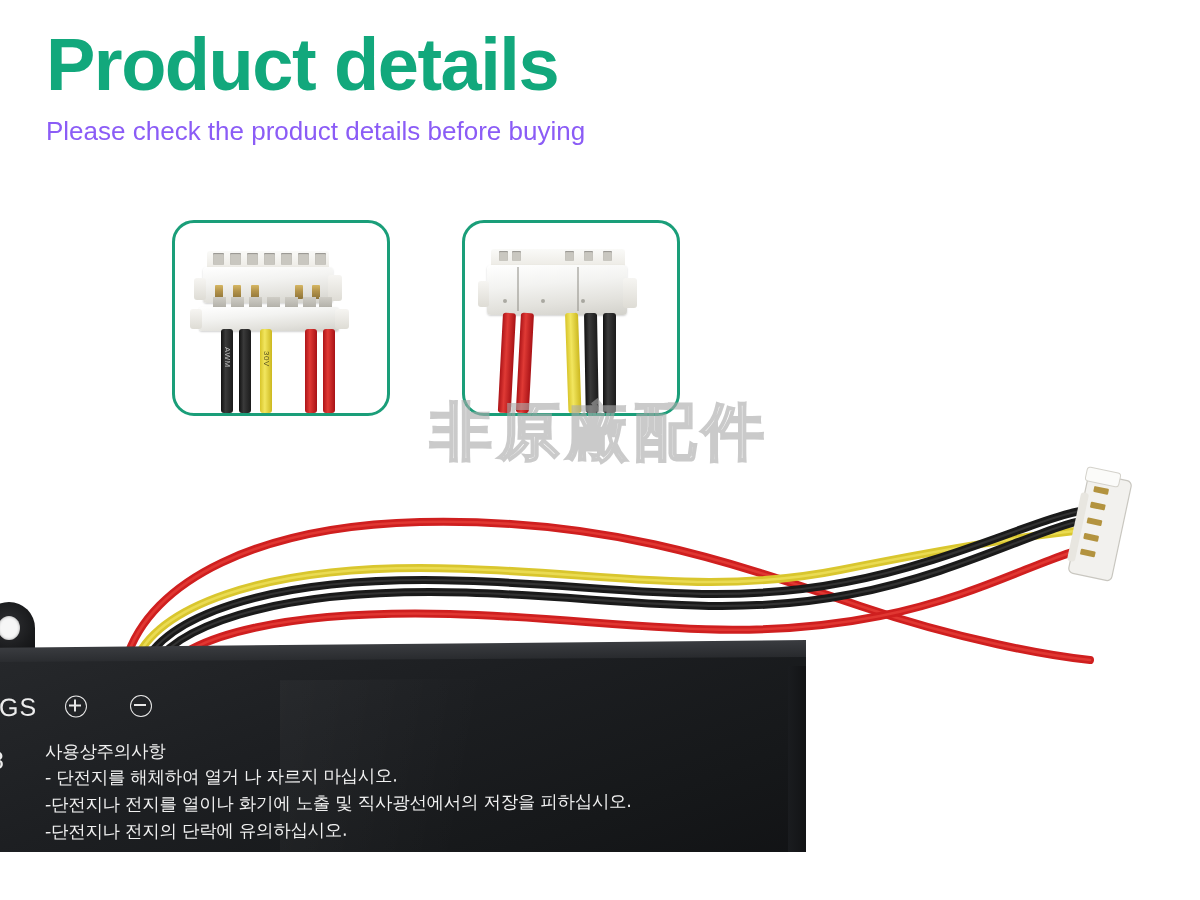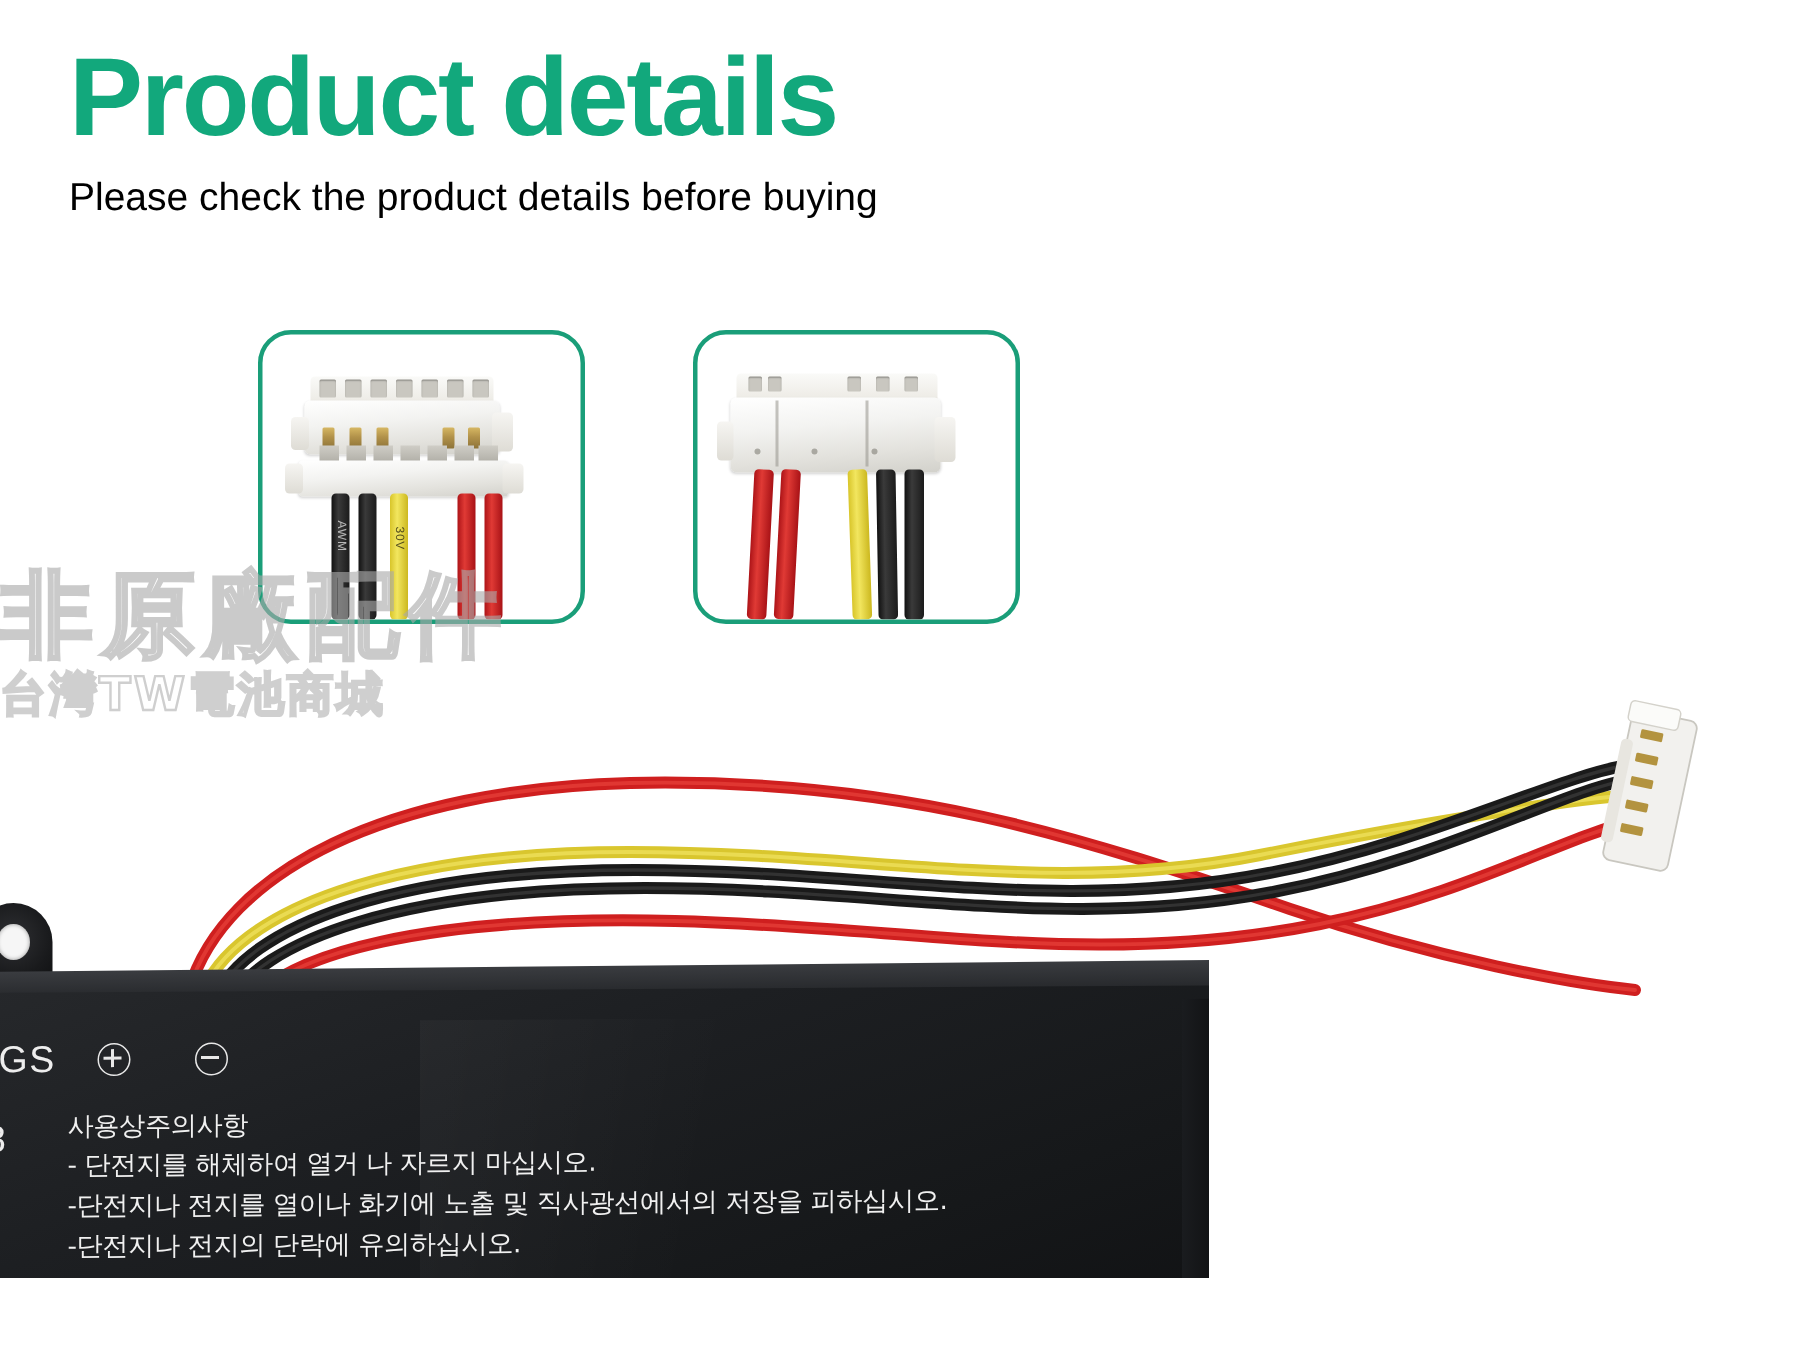--- a/index.html
+++ b/index.html
@@ -28,21 +28,21 @@
     letter-spacing: -1.5px;
     color: #12a87c;
     white-space: nowrap;
   }
   #header-subtitle {
     position: absolute;
     left: 46px;
     top: 115px;
     font-size: 26px;
     line-height: 32px;
-    color: #000000;
+    color: #8b5cf6;
     white-space: nowrap;
   }
 
   
   .photo-frame {
     position: absolute;
     border: 3px solid #1a9e79;
     border-radius: 22px;
     background: #ffffff;
     overflow: hidden;
@@ -135,22 +135,23 @@
     width: 310px;
     font-size: 18.5px;
     line-height: 27px;
     color: #222222;
   }
 
   
   #watermark {
     position: absolute;
     left: 0;
-    top: 376px;
+    top: 398px;
     width: 1200px;
+    text-align: center;
     pointer-events: none;
     user-select: none;
   }
   #watermark-main {
     font-size: 62px;
     line-height: 68px;
     font-weight: bold;
     letter-spacing: 6px;
     color: transparent;
     -webkit-text-stroke: 2px rgba(170,170,170,0.62);
@@ -386,21 +387,20 @@
       <div class="pwire red" style="left:56px;  top:90px; width:13px; height:100px; transform:rotate(3deg); transform-origin:top center;"></div>
       <div class="pwire yellow" style="left:100px; top:90px; width:13px; height:100px; transform:rotate(-2deg); transform-origin:top center;"></div>
       <div class="pwire black" style="left:119px; top:90px; width:13px; height:100px; transform:rotate(-1deg); transform-origin:top center;"></div>
       <div class="pwire black" style="left:138px; top:90px; width:13px; height:100px;"></div>
     </div>
   </div>
 
 
   <div id="watermark">
     <div id="watermark-main">非原廠配件</div>
-    <div id="watermark-sub">台灣TW電池商城</div>
   </div>
 
   <svg id="cable-svg" viewBox="0 0 1200 280" preserveAspectRatio="none">
     <g fill="none" stroke-linecap="round">
 
       <path d="M 126,230 C 150,150 260,96 420,92 C 600,88 720,128 860,176 C 960,210 1050,226 1090,230" stroke="#cf1f1f" stroke-width="8"></path>
       <path d="M 126,230 C 150,150 260,96 420,92 C 600,88 720,128 860,176 C 960,210 1050,226 1090,230" stroke="#ef4a42" stroke-width="2.6" opacity="0.55"></path>
 
       <path d="M 134,234 C 156,176 262,138 420,138 C 580,138 700,168 840,140 C 950,118 1040,104 1086,100" stroke="#d9c62e" stroke-width="8"></path>
       <path d="M 134,234 C 156,176 262,138 420,138 C 580,138 700,168 840,140 C 950,118 1040,104 1086,100" stroke="#f5ea6a" stroke-width="2.6" opacity="0.6"></path>

